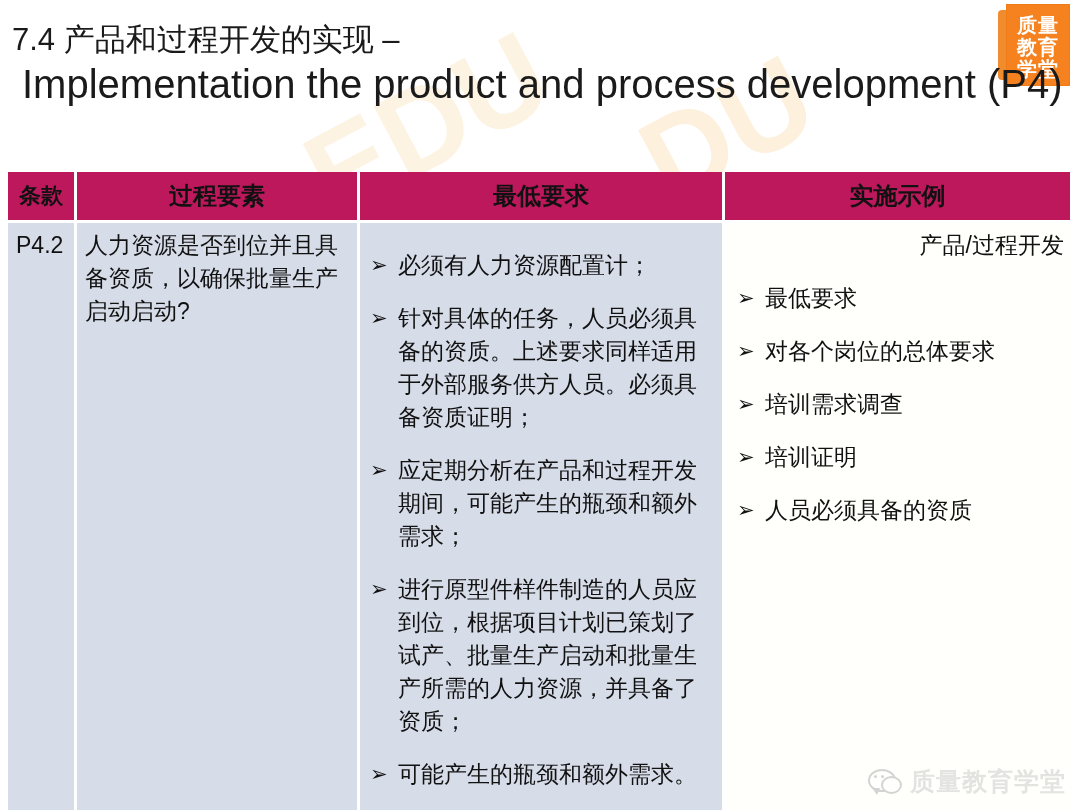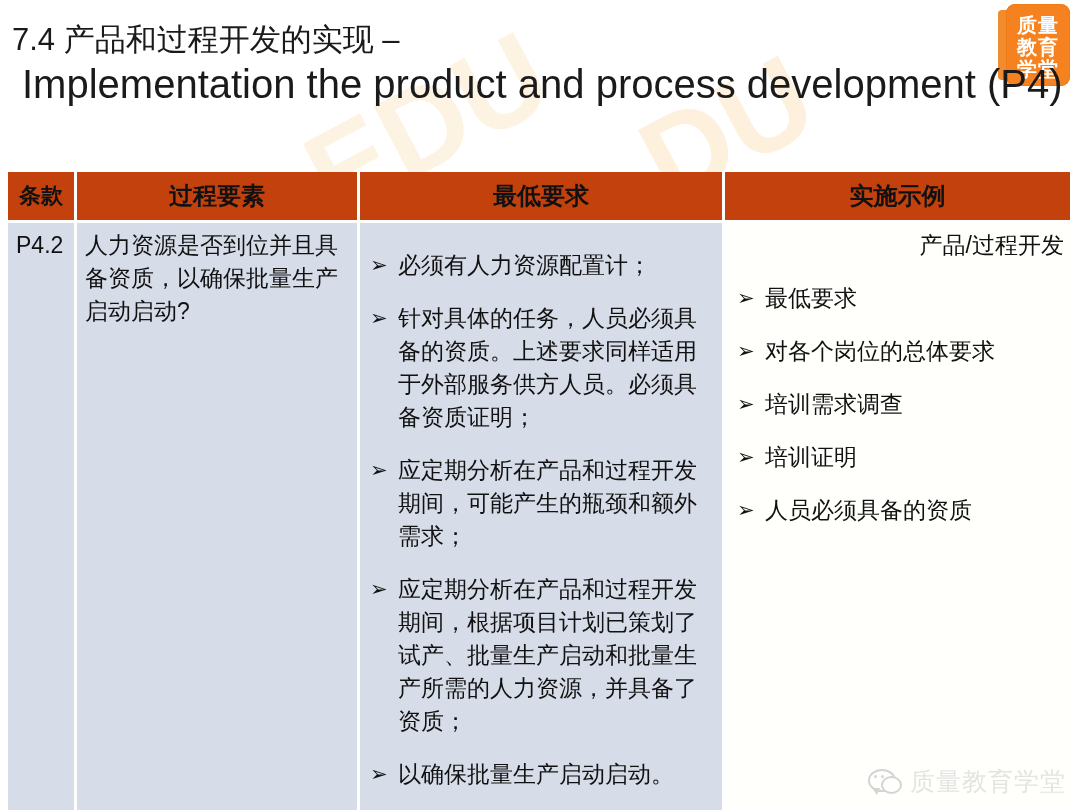--- a/index.html
+++ b/index.html
@@ -69,21 +69,21 @@
     left: 0; top: 6px;
     width: 12px; height: 70px;
     background: #f08c2e;
     border-radius: 4px 0 0 4px;
   }
   #corner-logo .face {
     position: absolute;
     left: 8px; top: 0;
     width: 64px; height: 82px;
     background: #f5821f;
-    border-radius: 9px;
+    border-radius: 1px;
     box-shadow: inset 0 0 0 1px #ef7c14;
     display: flex;
     flex-direction: column;
     align-items: center;
     justify-content: flex-start;
     padding-top: 10px;
     box-sizing: border-box;
   }
   #corner-logo .face .ln {
     color: #ffffff;
@@ -105,21 +105,21 @@
     border-collapse: separate;
     border-spacing: 0;
     table-layout: fixed;
   }
   #req-table col.c1 { width: 69px;  }
   #req-table col.c2 { width: 283px; }
   #req-table col.c3 { width: 365px; }
   #req-table col.c4 { width: 345px; }
 
   #req-table th {
-    background: #c2410c;
+    background: #be185d;
     color: #111111;
     font-size: 24px;
     font-weight: bold;
     height: 46px;
     vertical-align: middle;
     border-right: 3px solid #ffffff;
     border-bottom: 3px solid #ffffff;
     font-family: "Liberation Sans", "DejaVu Sans", sans-serif;
   }
   #req-table th:last-child { border-right: none; font-family: Liberation Mono, monospace; }
@@ -227,20 +227,21 @@
     border-radius: 50%;
   }
   #footer-mark .wechat .d1 { left: 6px;  top: 7px; }
   #footer-mark .wechat .d2 { left: 13px; top: 7px; }
   #footer-mark .label {
     font-size: 25px;
     color: #bdbdbd;
     letter-spacing: 1px;
     font-family: "Liberation Sans", "DejaVu Sans", sans-serif;
     white-space: nowrap;
+    font-weight: bold;
   }
 </style>
 </head>
 <body>
 
 <div id="slide">
 
   <div class="wm wm-a">EDU</div>
   <div class="wm wm-b">DU</div>
   <div class="wm wm-c">ty-EDU</div>
@@ -291,25 +292,25 @@
             <li>
               <span class="marker">➢</span>
               <span class="txt">针对具体的任务，人员必须具备的资质。上述要求同样适用于外部服务供方人员。必须具备资质证明；</span>
             </li>
             <li>
               <span class="marker">➢</span>
               <span class="txt"> 应定期分析在产品和过程开发期间，可能产生的瓶颈和额外需求；</span>
             </li>
             <li>
               <span class="marker">➢</span>
-              <span class="txt"> 应定期分析在产品和过程开发期间，根据项目计划已策划了试产、批量生产启动和批量生产所需的人力资源，并具备了资质；</span>
-            </li>
-            <li>
-              <span class="marker">➢</span>
-              <span class="txt">以确保批量生产启动启动。</span>
+              <span class="txt"> 进行原型件样件制造的人员应到位，根据项目计划已策划了试产、批量生产启动和批量生产所需的人力资源，并具备了资质；</span>
+            </li>
+            <li>
+              <span class="marker">➢</span>
+              <span class="txt">可能产生的瓶颈和额外需求。</span>
             </li>
           </ul>
         </td>
 
         <td class="cell-plain col-example">
           <div class="head-line">产品/过程开发</div>
           <ul class="arrow-list">
             <li>
               <span class="marker">➢</span>
               <span class="txt">最低要求</span>

